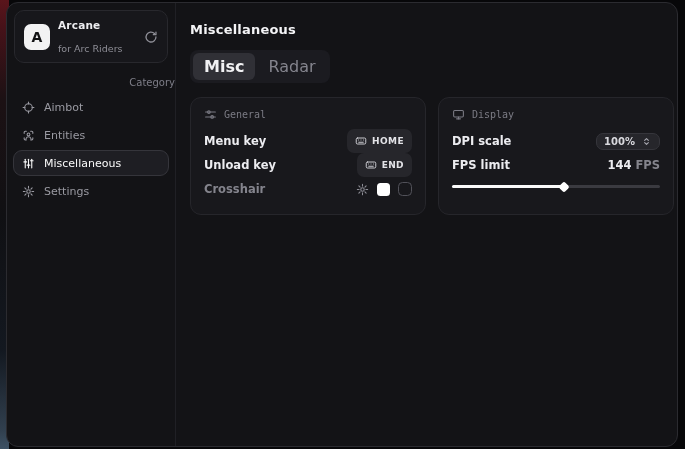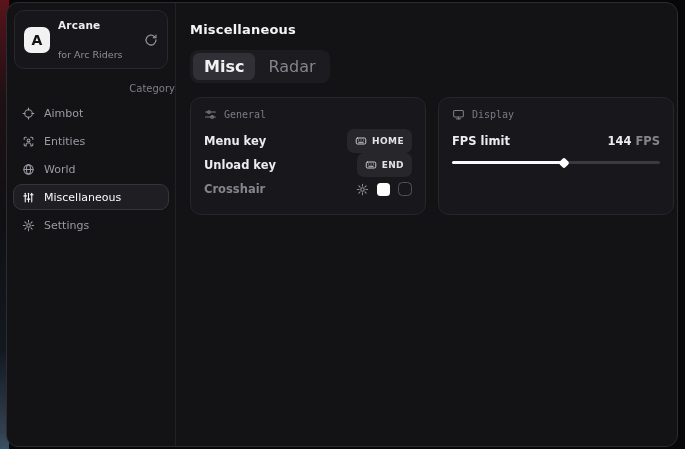--- a/index.html
+++ b/index.html
@@ -14,21 +14,21 @@
     display:flex; overflow:hidden; }
 
   
   .sidebar { width:169px; flex:0 0 169px; border-right:1px solid #202025;
     display:flex; flex-direction:column; }
   .brand { margin:7px 7px 0; padding:8px 9px; background:#17171b;
     border:1px solid #28282d; border-radius:10px; display:flex; align-items:center; gap:8px; }
   .logo { width:26px; height:26px; border-radius:7px; background:#f2f2f3; color:#121214;
     font-weight:700; font-size:14px; display:flex; align-items:center; justify-content:center; }
   .brand-title { font-size:10.5px; font-weight:700; color:#ededf0; letter-spacing:.2px; }
-  .brand-sub { font-size:9.5px; color:#8e8e96; margin-top:18px; }
+  .brand-sub { font-size:9.5px; color:#8e8e96; margin-top:12px; }
   .brand-action { margin-left:auto; color:#8e8e96; width:14px; height:14px; cursor:pointer; }
   .cat-label { font-size:10px; color:#7e7e88; margin:14px 0 6px 14px;text-align:right; }
   .nav { padding:0 6px; display:flex; flex-direction:column; gap:2px; }
   .nav-item { display:flex; align-items:center; gap:9px; height:26px; padding:0 8px;
     border:1px solid transparent; border-radius:9px; color:#9a9aa2; font-size:11px; cursor:pointer; }
   .nav-item.active { background:#1e1e23; border-color:#35353b; color:#fafafa; }
   .nav-icon { width:13px; height:13px; flex:0 0 13px; }
   .spacer { flex:1; }
   .sub-card { margin:7px; padding:7px 10px 8px; background:#16161a;
     border:1px solid #26262b; border-radius:10px; }
@@ -125,30 +125,20 @@
                 <path d="M16 4h2a2 2 0 0 1 2 2v2"></path>
                 <path d="M20 16v2a2 2 0 0 1-2 2h-2"></path>
                 <path d="M8 20H6a2 2 0 0 1-2-2v-2"></path>
                 <circle cx="12" cy="10" r="2.6"></circle>
                 <path d="M7.5 17.5c1-2.2 2.7-3.3 4.5-3.3s3.5 1.1 4.5 3.3"></path>
             </svg>
           </span>
           <span class="nav-label">Entities</span>
         </div>
 
-        <div class="nav-item">
-          <span class="nav-icon">
-            <svg viewBox="0 0 24 24" fill="none" stroke="currentColor" stroke-width="2" stroke-linecap="round">
-              <circle cx="12" cy="12" r="8.5"></circle>
-                <line x1="3.5" y1="12" x2="20.5" y2="12"></line>
-                <ellipse cx="12" cy="12" rx="3.8" ry="8.5"></ellipse>
-            </svg>
-          </span>
-          <span class="nav-label">World</span>
-        </div>
 
         <div class="nav-item active">
           <span class="nav-icon">
             <svg viewBox="0 0 24 24" fill="none" stroke="currentColor" stroke-width="2" stroke-linecap="round">
               <line x1="6" y1="4" x2="6" y2="20"></line>
                 <line x1="12" y1="4" x2="12" y2="20"></line>
                 <line x1="18" y1="4" x2="18" y2="20"></line>
                 <line x1="3.5" y1="9" x2="8.5" y2="9"></line>
                 <line x1="9.5" y1="15" x2="14.5" y2="15"></line>
                 <line x1="15.5" y1="7" x2="20.5" y2="7"></line>
@@ -246,20 +236,32 @@
             <span class="hd-icon">
               <svg viewBox="0 0 24 24" fill="none" stroke="currentColor" stroke-width="2" stroke-linecap="round" stroke-linejoin="round">
                 <rect x="3" y="4.5" width="18" height="12" rx="2"></rect>
                   <line x1="12" y1="16.5" x2="12" y2="20"></line>
                   <line x1="8.5" y1="20" x2="15.5" y2="20"></line>
               </svg>
             </span>
             <span>Display</span>
           </div>
 
+          <div class="row">
+            <span class="row-label">DPI scale</span>
+            <button class="select">
+              <span>100%</span>
+              <span class="sel-icon">
+                <svg viewBox="0 0 24 24" fill="none" stroke="currentColor" stroke-width="2.4" stroke-linecap="round" stroke-linejoin="round">
+                  <path d="M8 9.5 12 5.5l4 4"></path>
+                    <path d="M8 14.5l4 4 4-4"></path>
+                </svg>
+              </span>
+            </button>
+          </div>
 
           <div class="row">
             <span class="row-label">FPS limit</span>
             <span class="fps-value">
               <span>144</span>
               <span class="fps-unit">FPS</span>
             </span>
           </div>
 
           <div class="slider">

